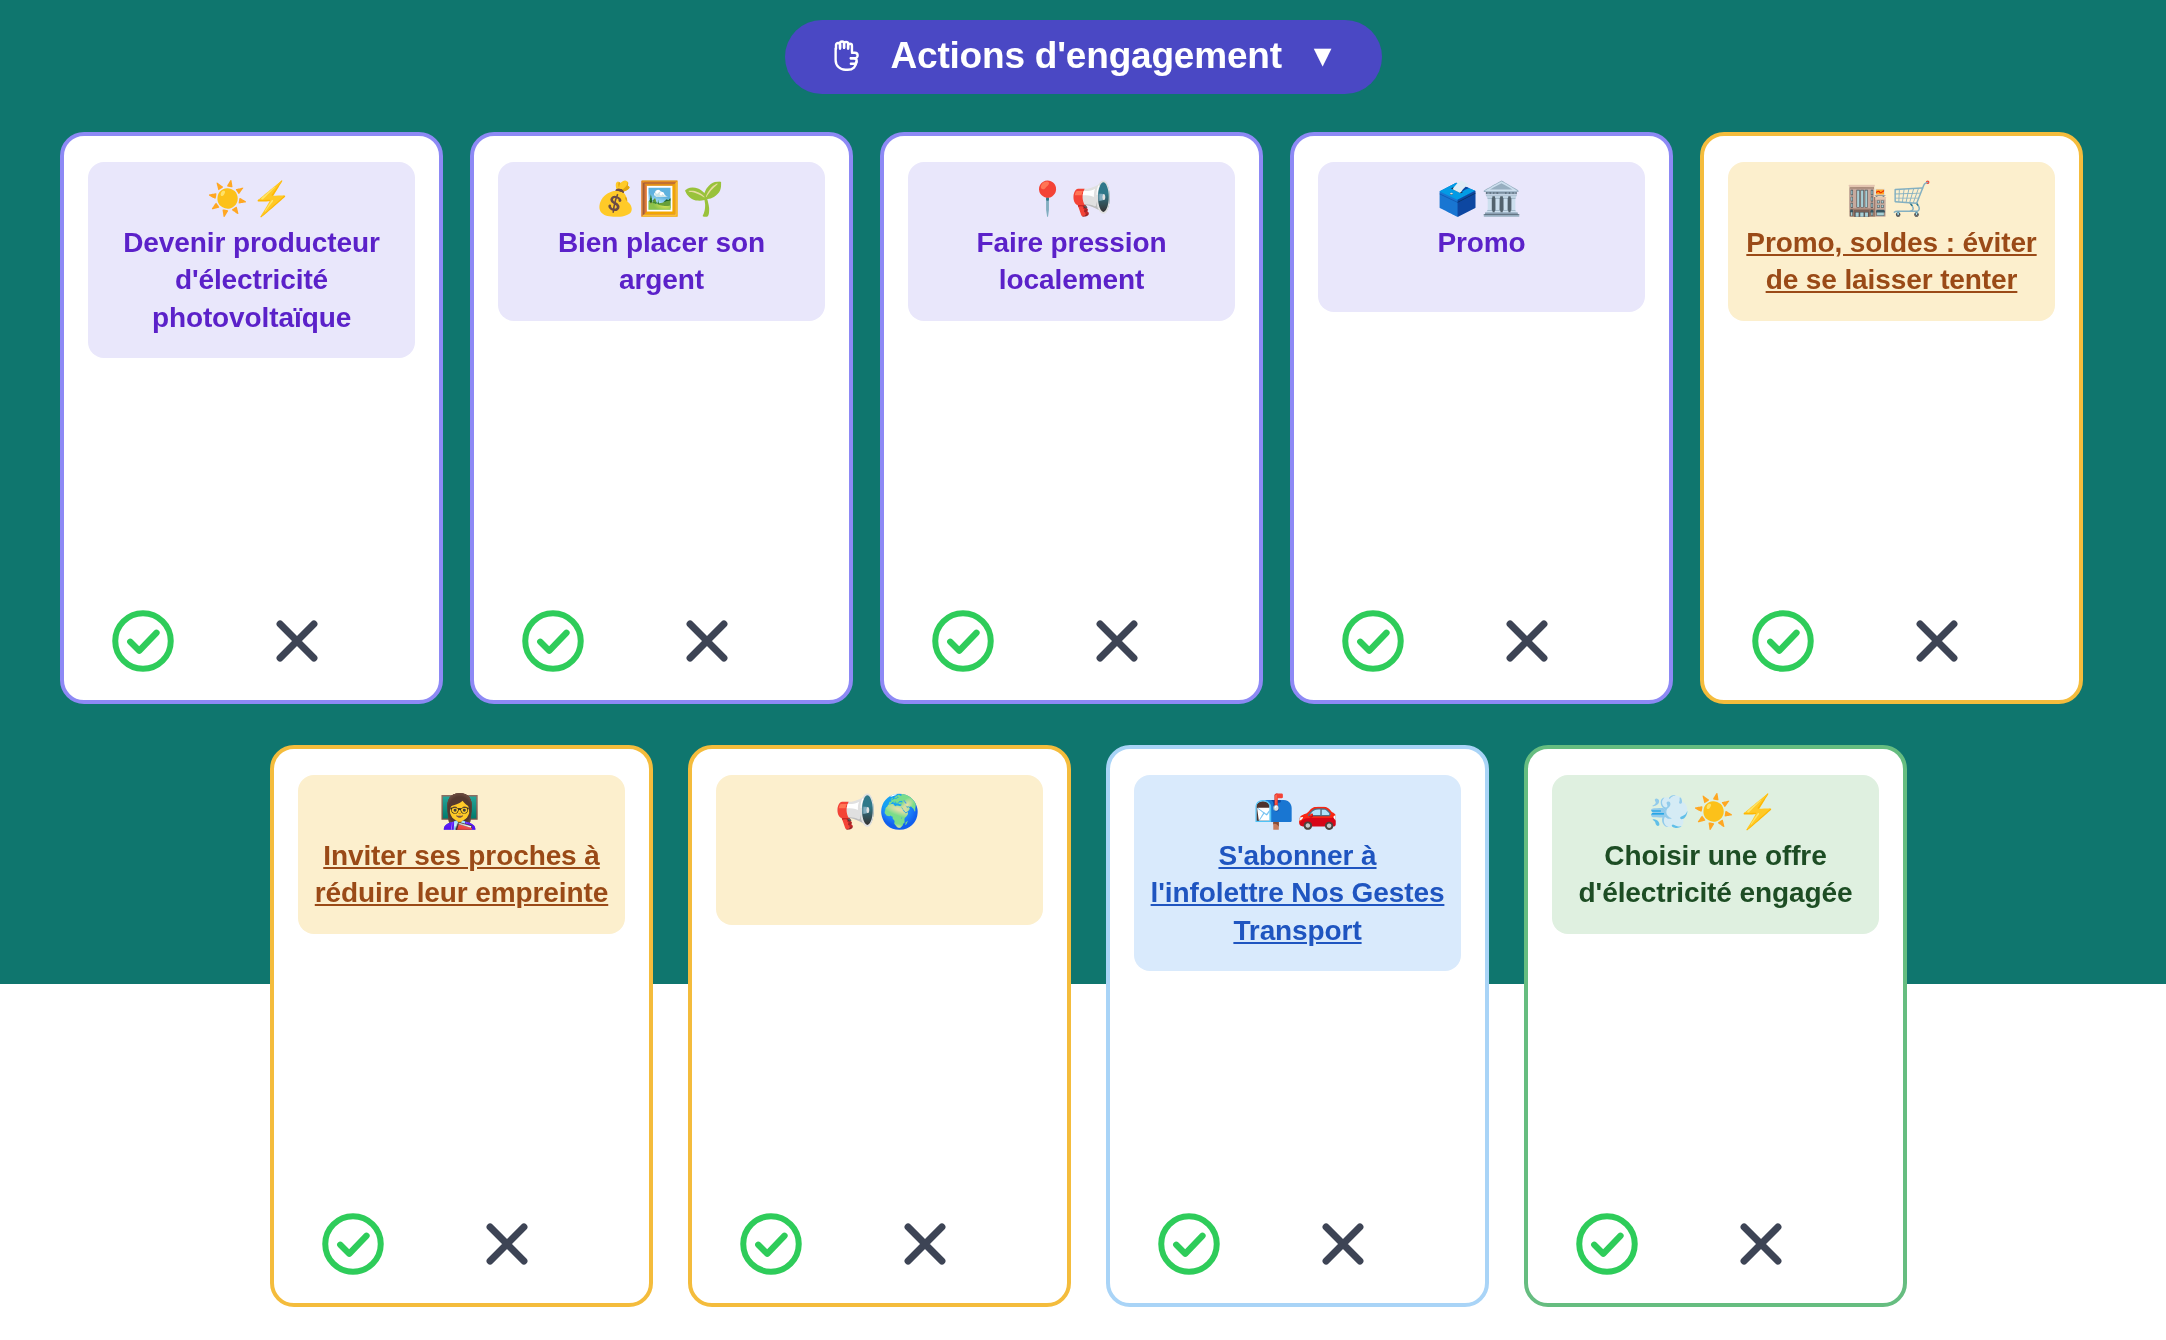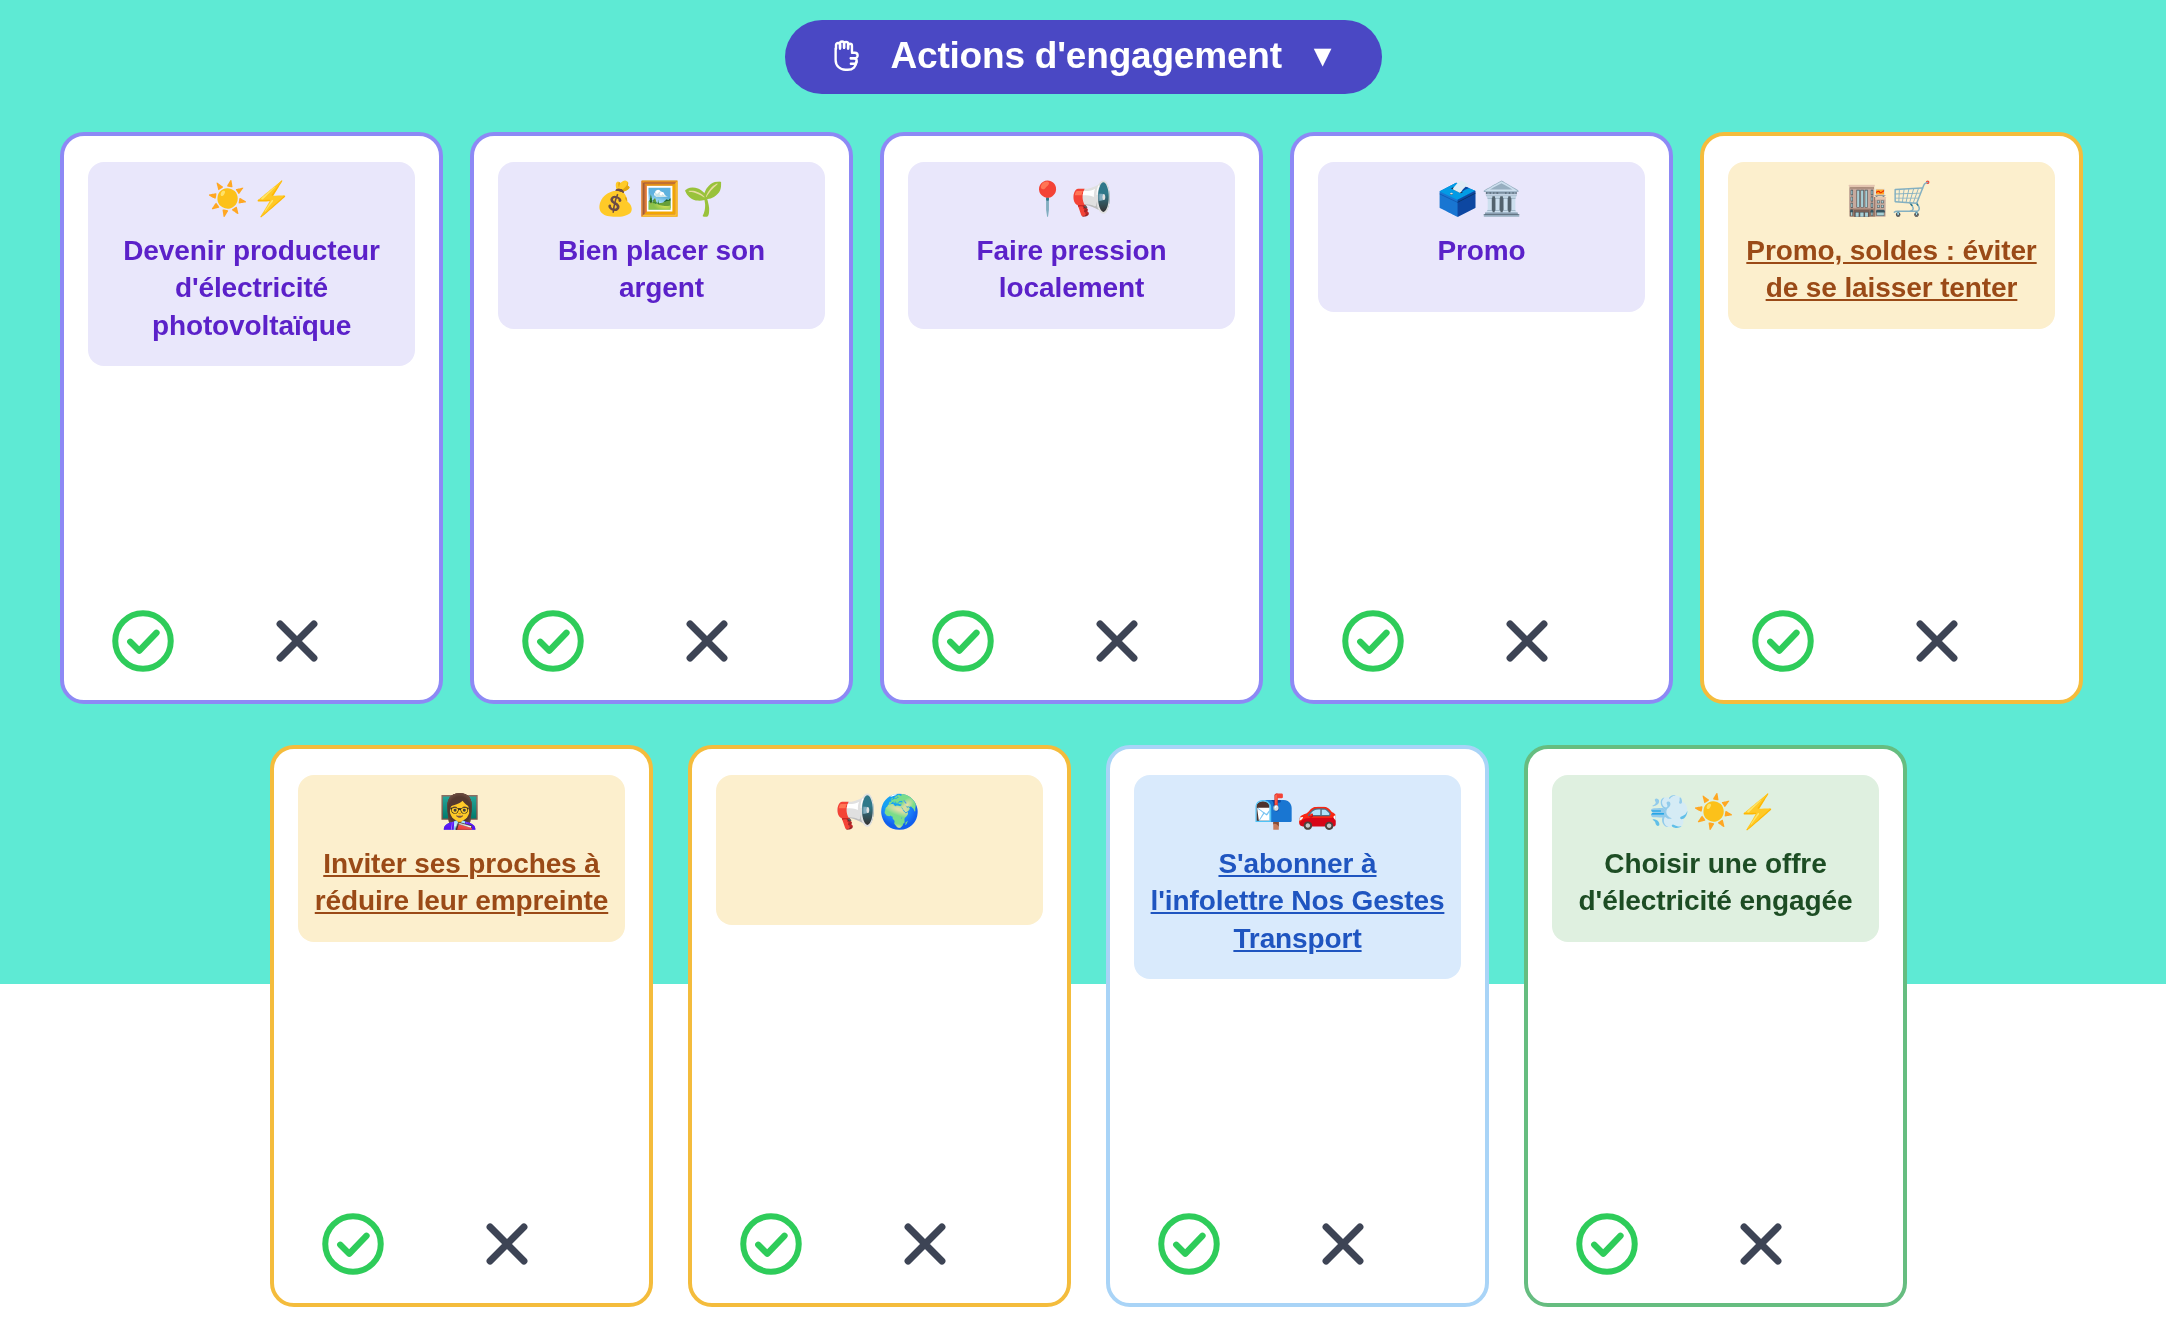--- a/index.html
+++ b/index.html
@@ -9,21 +9,21 @@
     height: 1340px;
     background: #ffffff;
     font-family: "Liberation Sans", sans-serif;
     overflow: hidden;
   }
 
   #app {
     position: relative;
     width: 2166px;
     height: 984px;
-    background: #5eead4;
+    background: #0f766e;
   }
 
   
   .header-row {
     position: absolute;
     top: 20px;
     left: 0;
     width: 2166px;
     display: flex;
     justify-content: center;
@@ -127,21 +127,20 @@
     line-height: 1.15;
     letter-spacing: 3px;
     display: block;
   }
 
   .card-label {
     font-size: 28px;
     font-weight: 700;
     line-height: 1.34;
     letter-spacing: -0.1px;
-    margin-top: 8px;
   }
 
   .theme-purple .card-label { color: #5b21c9; }
   .theme-amber  .card-label { color: #9a4a17; text-decoration: underline; }
   .theme-blue   .card-label { color: #1f55c0; text-decoration: underline; }
   .theme-green  .card-label { color: #1d4d24; }
 
   
   .card-actions {
     display: flex;

